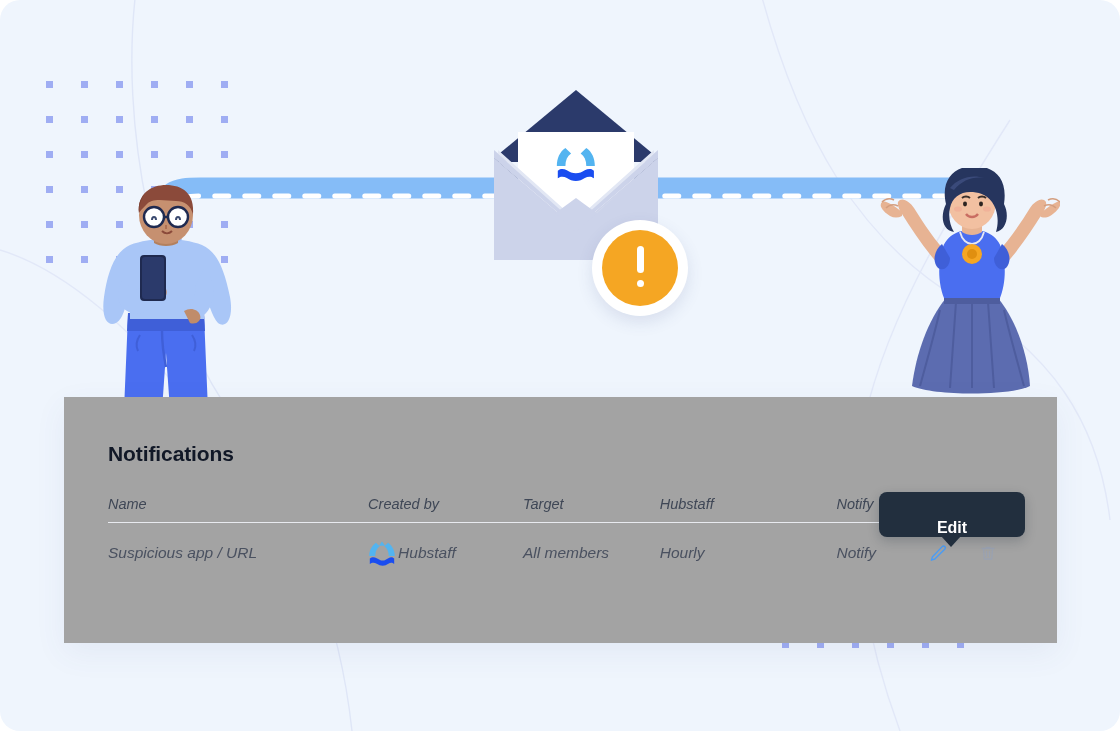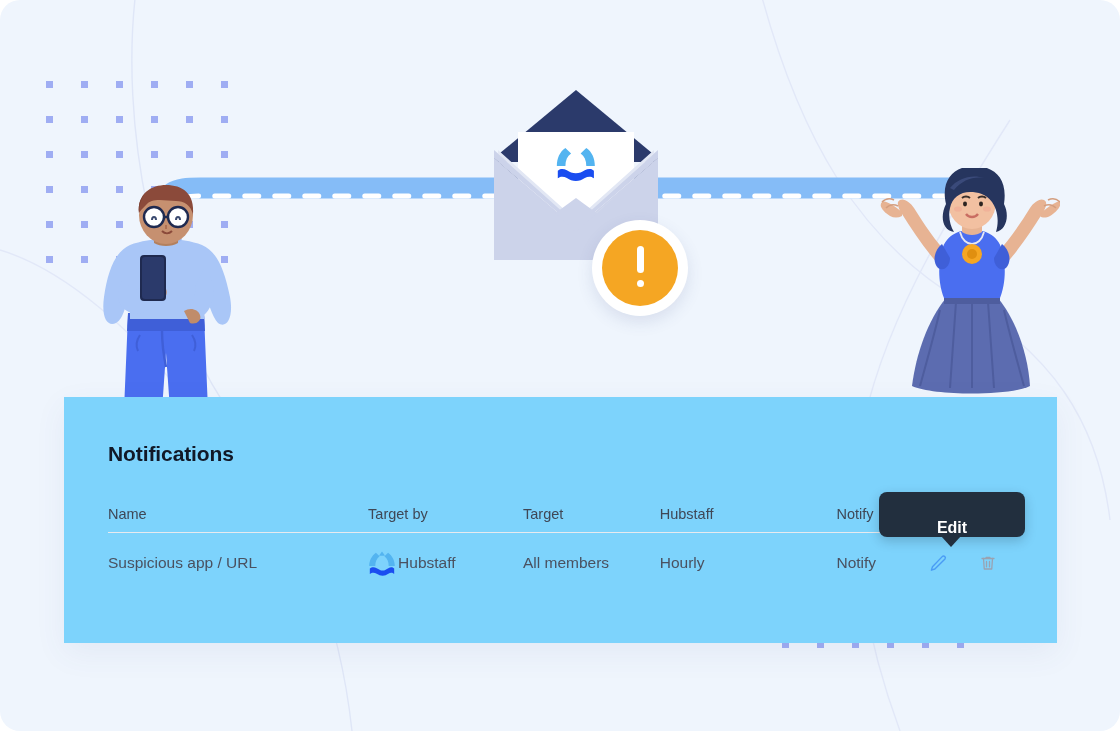--- a/index.html
+++ b/index.html
@@ -135,40 +135,41 @@
   }
   #person-left svg, #person-right svg { display:block; }
 
   
   #card {
     position: absolute;
     left: 64px;
     top: 397px;
     width: 993px;
     height: 246px;
-    background: #7dd3fc;
+    background: #a3a3a3;
     box-shadow: 0 10px 30px rgba(70,90,140,.07);
   }
 
   #card-title {
     position: absolute;
     left: 44px;
     top: 45px;
     font-size: 21px;
     font-weight: bold;
     color: #111827;
     letter-spacing: -0.1px;
   }
 
   
   #table {
     position: absolute;
     left: 44px;
-    top: 99px;
+    top: 89px;
     width: 913px;
+    font-style: italic;
   }
   .t-row {
     display: flex;
     align-items: center;
   }
   #head-row {
     height: 36px;
     border-bottom: 1px solid #e8eaef;
   }
   #body-row {
@@ -446,21 +447,21 @@
   </div>
 
   <div id="card">
 
     <div id="card-title">Notifications</div>
 
     <div id="table">
 
       <div class="t-row" id="head-row">
         <div class="th c-name">Name</div>
-        <div class="th c-createdby">Target by</div>
+        <div class="th c-createdby">Created by</div>
         <div class="th c-target">Target</div>
         <div class="th c-frequency">Hubstaff</div>
         <div class="th c-notify">Notify</div>
         <div class="th c-actions"></div>
       </div>
 
       <div class="t-row" id="body-row">
 
         <div class="td c-name">Suspicious app / URL</div>
 

